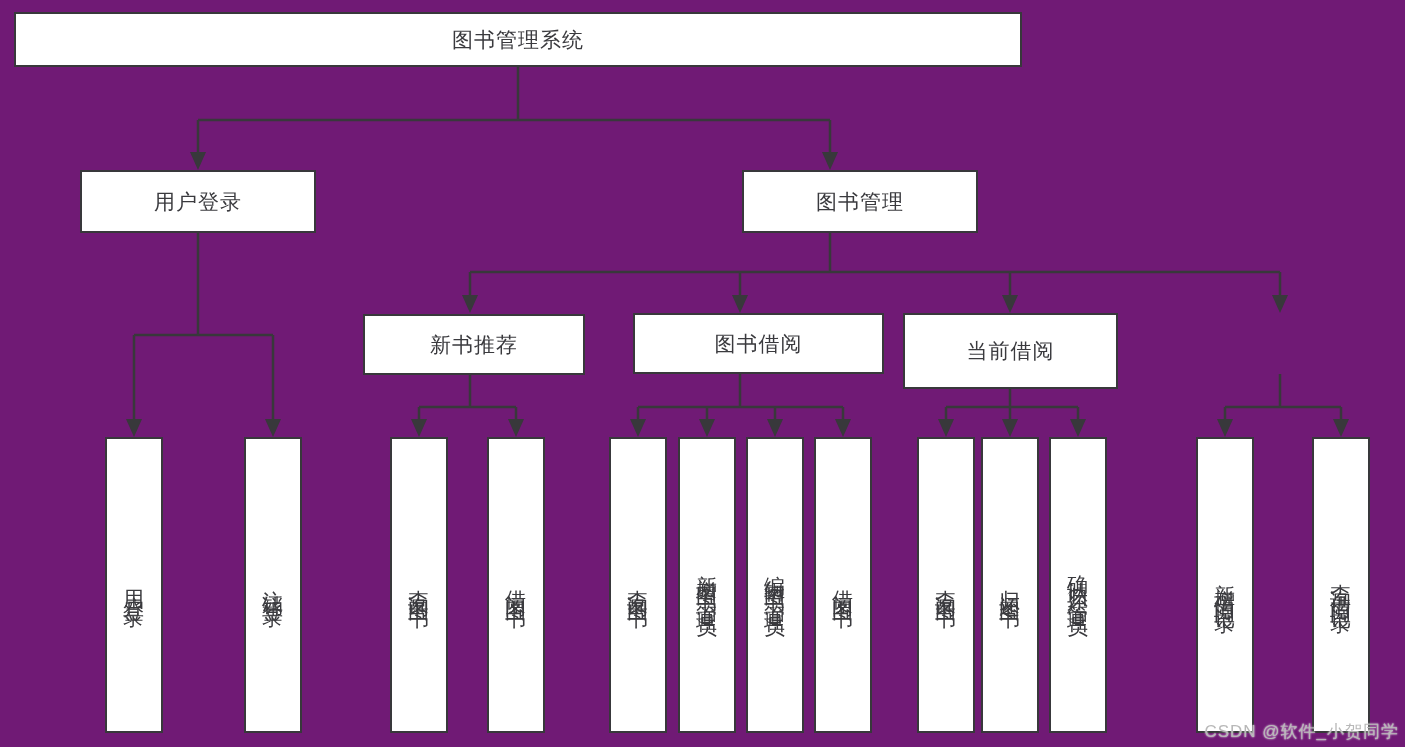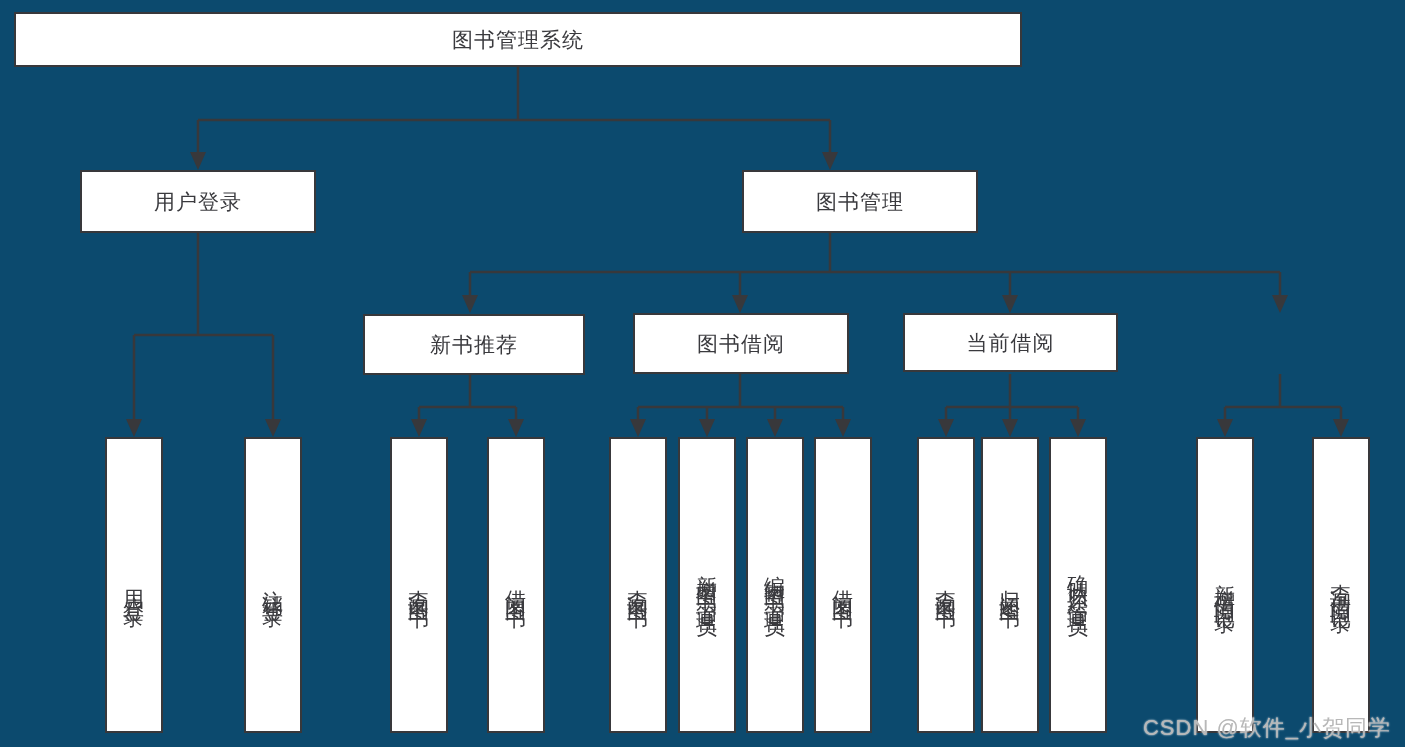--- a/index.html
+++ b/index.html
@@ -1,19 +1,19 @@
 <!DOCTYPE html>
 <html><head>
 <meta charset="utf-8">
 <style>
   html,body{margin:0;padding:0;background:#ffffff;}
   .canvas{
     position:relative;
     width:1405px;height:747px;
-    background:#0c4a6e;
+    background:#701a75;
     font-family:"Liberation Sans","DejaVu Sans",sans-serif;
     overflow:hidden;
   }
   svg.wires{position:absolute;left:0;top:0;z-index:1;}
   .node{
     position:absolute;
     background:#ffffff;
     border:2.5px solid #38383b;
     box-sizing:border-box;
     display:flex;
@@ -28,23 +28,23 @@
   .node.leaf span{
     writing-mode:vertical-lr;
     text-orientation:mixed;
     letter-spacing:6px;
     font-size:21px;
     line-height:1.1;
     white-space:nowrap;
   }
   .watermark{
     position:absolute;
-    right:14px;
+    right:6px;
     bottom:4px;
-    font-size:22px;
+    font-size:17px;
     color:#b8b8b8;
     letter-spacing:1px;
     z-index:3;
     text-shadow:0 0 2px #ffffff;
   }
 </style>
 </head>
 <body>
 
 <div class="canvas">
@@ -91,22 +91,22 @@
       <path d="M1333,419 L1349,419 L1341,437 Z"></path>
     </g>
   </svg>
 
   <div class="node" style="left:14px;top:12px;width:1008px;height:55px;">图书管理系统</div>
 
   <div class="node" style="left:80px;top:170px;width:236px;height:63px;">用户登录</div>
   <div class="node" style="left:712px;top:170px;width:236px;height:63px;margin-left:30px;">图书管理</div>
 
   <div class="node" style="left:363px;top:314px;width:222px;height:61px;">新书推荐</div>
-  <div class="node" style="left:633px;top:313px;width:216px;height:61px;">图书借阅</div>
-  <div class="node" style="left:903px;top:313px;width:215px;height:59px;text-align:right;">当前借阅</div>
+  <div class="node" style="left:633px;top:313px;width:251px;height:61px;">图书借阅</div>
+  <div class="node" style="left:903px;top:313px;width:215px;height:76px;text-align:right;">当前借阅</div>
 
   <div class="node leaf" style="left:105px;top:437px;width:58px;height:296px;">
     <span>用户登录</span>
   </div>
   <div class="node leaf" style="left:244px;top:437px;width:58px;height:296px;">
     <span>注销登录</span>
   </div>
 
   <div class="node leaf" style="left:390px;top:437px;width:58px;height:296px;">
     <span>查询图书</span>

